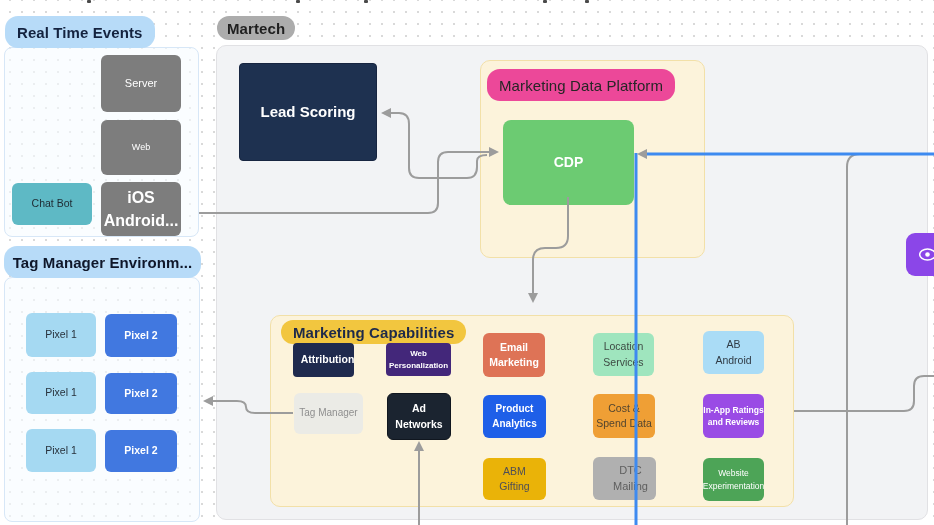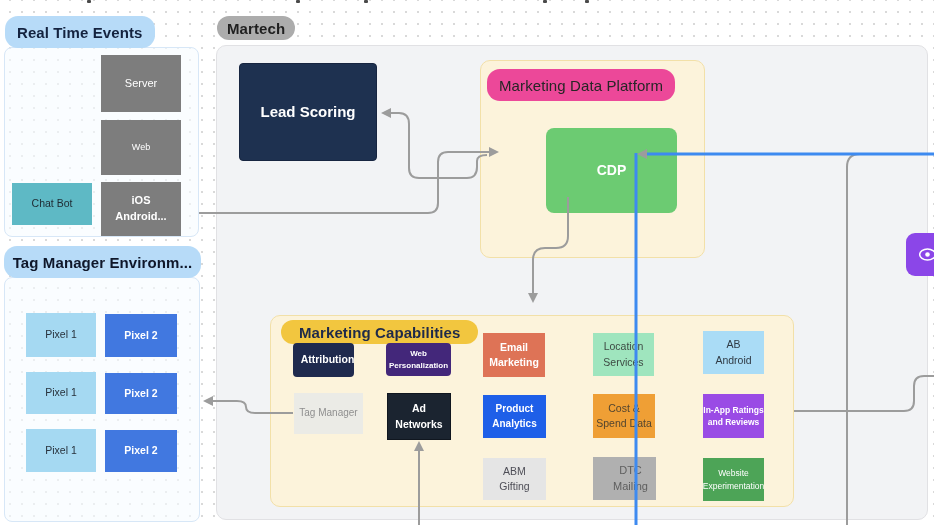--- a/index.html
+++ b/index.html
@@ -15,21 +15,21 @@
     position:absolute;display:inline-flex;align-items:center;justify-content:center;
     border-radius:13px;font-size:15px;font-weight:600;letter-spacing:.1px;
     padding:16px 12px;height:24px;box-sizing:border-box;white-space:nowrap;
   }
   .container{position:absolute;border-radius:10px;box-sizing:border-box;}
   .c-blue{background:rgba(247,251,255,.6);border:1px solid #d7e7f7;border-radius:8px;}
   .c-gray{background:#f2f3f5;border:1px solid #e1e1e4;}
   .c-yellow{background:#fcf3db;border:1.5px solid #f2e0a8;}
   .node{
     position:absolute;display:flex;align-items:center;justify-content:center;
-    border-radius:0;text-align:center;white-space:pre-line;line-height:1.45;
+    border-radius:6px;text-align:center;white-space:pre-line;line-height:1.45;
     box-sizing:border-box;
   }
   svg.overlay{position:absolute;left:0;top:0;pointer-events:none;}
   .eye-btn{
     position:absolute;left:906px;top:233px;width:42px;height:43px;border-radius:9px;
     background:#8b46e8;display:flex;align-items:center;justify-content:center;border:none;
   }
 </style>
 </head>
 <body>
@@ -43,30 +43,30 @@
 <div class="container c-blue" style="left:4px;top:47px;width:195px;height:190px;"></div>
 <div class="container c-blue" style="left:4px;top:277px;width:196px;height:245px;"></div>
 <div class="container c-gray" style="left:216px;top:45px;width:712px;height:475px;"></div>
 <div class="container c-yellow" style="left:480px;top:60px;width:225px;height:198px;"></div>
 <div class="container c-yellow" style="left:270px;top:315px;width:524px;height:192px;"></div>
 
 <div class="pill" style="left:5px;top:16px;background:#b7dbf8;color:#14233f;">Real Time Events</div>
 <div class="pill" style="left:217px;top:16px;background:#acacac;color:#1f1f1f;padding:0 10px;">Martech</div>
 <div class="pill" style="left:4px;top:246px;background:#b7dbf8;color:#0f172a;max-width:197px;overflow:hidden;">Tag Manager Environm...</div>
 <div class="pill" style="left:487px;top:69px;height:16px;background:#ec4899;color:#262626;font-weight:400;">Marketing Data Platform</div>
-<div class="pill" style="left:281px;top:320px;background:#f2c63f;color:#1e2a4a;font-weight:700;padding:0 18px;">Marketing Capabilities</div>
+<div class="pill" style="left:281px;top:320px;background:#f2c63f;color:#1e2a4a;font-weight:700;padding:0 12px;">Marketing Capabilities</div>
 
 <div class="node" style="left:101px;top:55px;width:80px;height:57px;background:#7d7d7d;color:#fff;font-size:11px;font-weight:500;">Server</div>
 <div class="node" style="left:101px;top:120px;width:80px;height:55px;background:#7d7d7d;color:#fff;font-size:9px;font-weight:500;">Web</div>
-<div class="node" style="left:101px;top:182px;width:80px;height:54px;background:#7d7d7d;color:#fff;font-size:11px;font-weight:600;">iOS
+<div class="node" style="left:101px;top:182px;width:80px;height:54px;background:#7d7d7d;color:#fff;font-size:16px;font-weight:600;">iOS
 Android...</div>
 <div class="node" style="left:12px;top:183px;width:80px;height:42px;background:#5eb9c5;color:#1e2a32;font-size:10.5px;font-weight:500;">Chat Bot</div>
 
 <div class="node" style="left:239px;top:63px;width:138px;height:98px;background:#1e3150;color:#fff;font-size:15px;font-weight:600;border-radius:4px;border:1px solid #172540;">Lead Scoring</div>
-<div class="node" style="left:503px;top:128px;width:131px;height:85px;background:#6ccb72;color:#fff;font-size:14px;font-weight:600;border-radius:8px;margin-left:43px;">CDP</div>
+<div class="node" style="left:503px;top:120px;width:131px;height:85px;background:#6ccb72;color:#fff;font-size:14px;font-weight:600;border-radius:8px;">CDP</div>
 
 <div class="node" style="left:293px;top:343px;width:61px;height:34px;background:#1f2a4e;color:#fff;font-size:10.5px;font-weight:700;border-radius:4px;padding-left:8px;">Attribution</div>
 <div class="node" style="left:386px;top:343px;width:65px;height:33px;background:#43277a;color:#fff;font-size:8px;font-weight:700;border-radius:4px;">Web
 Personalization</div>
 <div class="node" style="left:483px;top:333px;width:62px;height:44px;background:#de7356;color:#fff;font-size:10.5px;font-weight:600;">Email
 Marketing</div>
 <div class="node" style="left:593px;top:333px;width:61px;height:43px;background:#9fe5be;color:#3e4a44;font-size:10.5px;font-weight:500;">Location
 Services</div>
 <div class="node" style="left:703px;top:331px;width:61px;height:43px;background:#aadcf6;color:#2f3a44;font-size:10.5px;font-weight:500;">AB
 Android</div>
@@ -74,21 +74,21 @@
 <div class="node" style="left:294px;top:393px;width:69px;height:41px;background:#ebebe6;color:#8f8f8f;font-size:10px;font-weight:500;">Tag Manager</div>
 <div class="node" style="left:387px;top:393px;width:64px;height:47px;background:#1b2430;color:#fff;font-size:10.5px;font-weight:700;border:1px solid #10161f;">Ad
 Networks</div>
 <div class="node" style="left:483px;top:395px;width:63px;height:43px;background:#1e5fe8;color:#fff;font-size:10px;font-weight:700;">Product
 Analytics</div>
 <div class="node" style="left:593px;top:394px;width:62px;height:44px;background:#ef9f35;color:#53452f;font-size:10.5px;font-weight:500;">Cost &amp;
 Spend Data</div>
 <div class="node" style="left:703px;top:394px;width:61px;height:44px;background:#9a4be5;color:#fff;font-size:8.5px;font-weight:700;">In-App Ratings
 and Reviews</div>
 
-<div class="node" style="left:483px;top:458px;width:63px;height:42px;background:#e5e5e5;color:#4e4e57;font-size:10.5px;font-weight:500;">ABM
+<div class="node" style="left:483px;top:458px;width:63px;height:42px;background:#eab308;color:#4e4e57;font-size:10.5px;font-weight:500;">ABM
 Gifting</div>
 <div class="node" style="left:593px;top:457px;width:63px;height:43px;background:#b0b0b0;color:#5e5e5e;font-size:11px;font-weight:500;padding-left:12px;">DTC
 Mailing</div>
 <div class="node" style="left:703px;top:458px;width:61px;height:43px;background:#4da457;color:#fff;font-size:8.5px;font-weight:400;">Website
 Experimentation</div>
 
 <div class="node" style="left:26px;top:313px;width:70px;height:44px;background:#a5d9f2;color:#28323c;font-size:10.5px;font-weight:500;">Pixel 1</div>
 <div class="node" style="left:105px;top:314px;width:72px;height:43px;background:#4178e0;color:#fff;font-size:10.5px;font-weight:600;">Pixel 2</div>
 <div class="node" style="left:26px;top:372px;width:70px;height:42px;background:#a5d9f2;color:#28323c;font-size:10.5px;font-weight:500;">Pixel 1</div>
 <div class="node" style="left:105px;top:373px;width:72px;height:41px;background:#4178e0;color:#fff;font-size:10.5px;font-weight:600;">Pixel 2</div>

